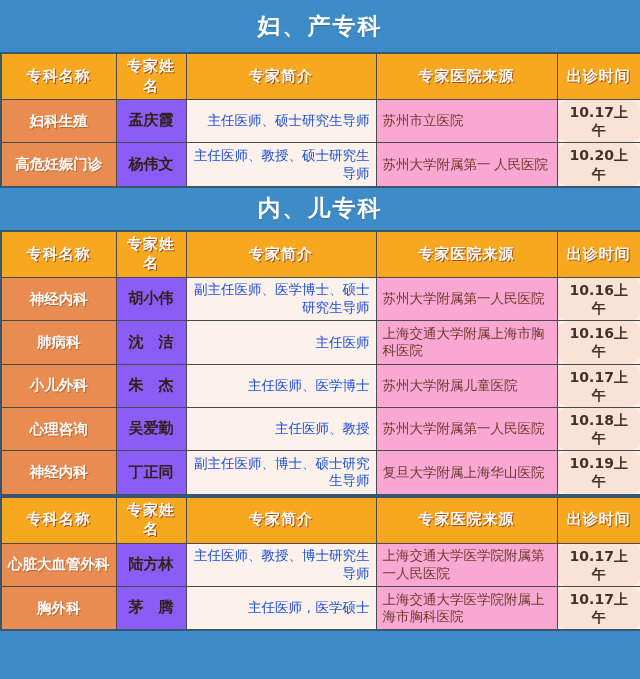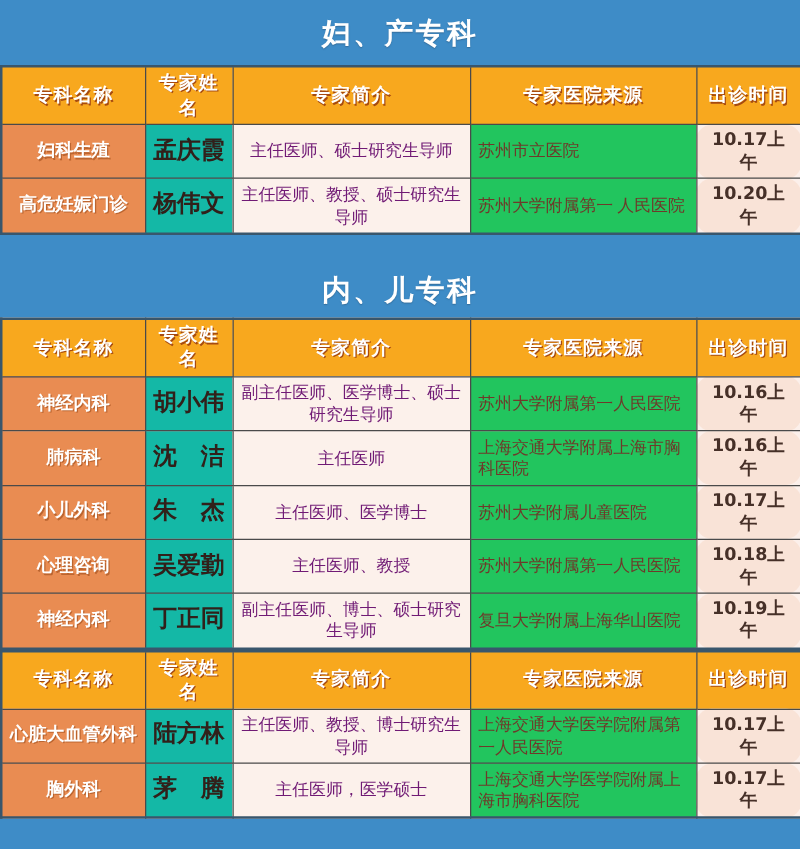--- a/index.html
+++ b/index.html
@@ -16,21 +16,21 @@
     display: flex;
     align-items: center;
     justify-content: center;
     color: #ffffff;
     font-size: 23px;
     font-weight: bold;
     letter-spacing: 2px;
     background: #3E8CC7;
     text-shadow: 0 1px 1px rgba(40,70,100,.45);
   }
-  .section + .section .section-title { height: 42px; margin-top: 24px; }
+  .section + .section .section-title { height: 42px; }
 
   table.schedule-table {
     width: 640px;
     border-collapse: collapse;
     table-layout: fixed;
     background: #FCF0EB;
     border: 2px solid #39566C;
   }
   th, td {
     border: 1px solid #4a4a4a;
@@ -53,36 +53,36 @@
 
   td.col-specialty {
     background: #E98C52;
     color: #ffffff;
     font-weight: bold;
     font-size: 14.5px;
     text-align: center;
     text-shadow: 1px 1px 0 rgba(150,70,20,.55);
   }
   td.col-name {
-    background: #14b8a6;
+    background: #8b5cf6;
     color: #31201a;
     font-family: "Liberation Serif", serif;
     font-weight: bold;
-    font-size: 19px;
+    font-size: 15px;
     text-align: center;
   }
   td.col-intro {
     background: #FCF1EB;
-    color: #701a75;
+    color: #1d4ed8;
     font-family: "Liberation Serif", serif;
     font-size: 13.5px;
-    text-align: center;
+    text-align: right;
   }
   td.col-hospital {
-    background: #22c55e;
+    background: #f9a8d4;
     color: #6E3A2A;
     font-family: "Liberation Serif", serif;
     font-size: 13.5px;
     text-align: left;
   }
   td.col-time {
     background: #F9E3D7;
     color: #463028;
     font-size: 14px;
     font-weight: bold;

